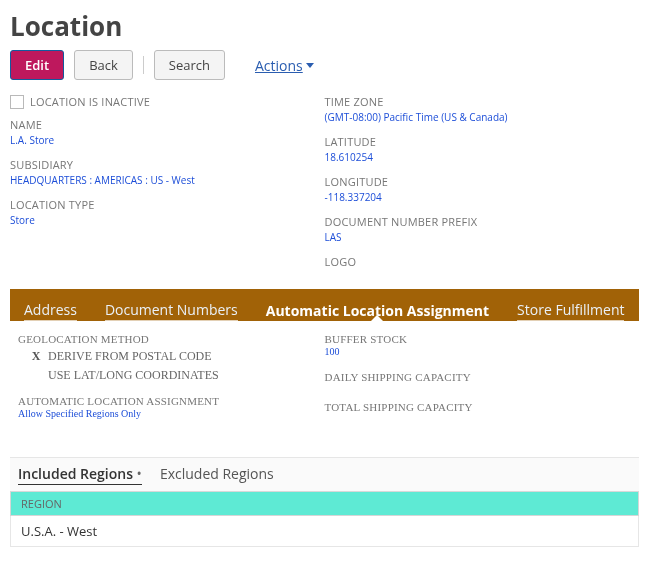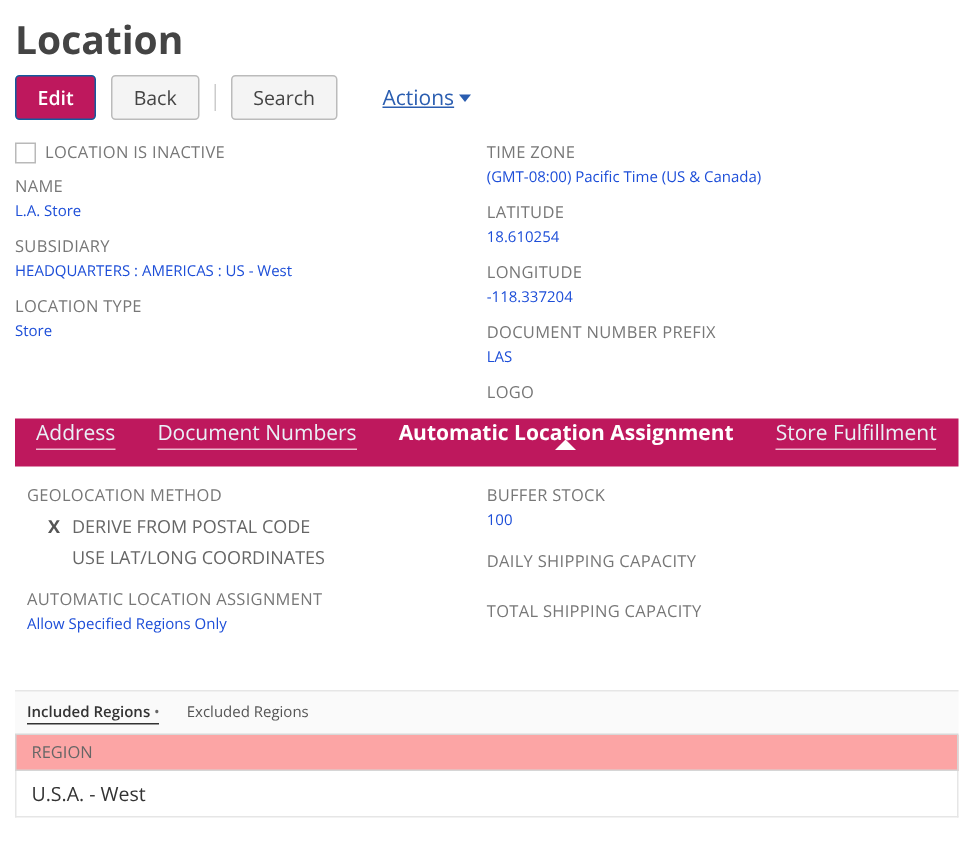--- a/index.html
+++ b/index.html
@@ -87,22 +87,23 @@
     margin-bottom: 8px;
   }
   .checkbox {
     width: 14px;
     height: 14px;
     border: 1px solid #b9b9b9;
     background: #fff;
   }
   .tab-bar {
     display: flex;
-    align-items: flex-start;
-    background: #be185d;
+    align-items: flex-end;
+    background: #a16207;
+    margin-top: 10px;
     overflow: hidden;
     height: 32px;
   }
   .tab {
     padding: 0 14px;
     display: flex;
     align-items: center;
     color: #eaf0f7;
     font-size: 14px;
     white-space: nowrap;
@@ -121,20 +122,21 @@
     bottom: -1px;
     left: 50%;
     transform: translateX(-50%);
     width: 0; height: 0;
     border-left: 7px solid transparent;
     border-right: 7px solid transparent;
     border-bottom: 7px solid #fff;
   }
   .section {
     padding: 12px 8px 6px 8px;
+    font-family: Liberation Serif, serif;
   }
   .radio-group { margin-top: 2px; }
   .radio-item {
     display: flex;
     gap: 6px;
     font-size: 12px;
     color: #666;
     padding: 2px 0 2px 12px;
     align-items: center;
   }
@@ -148,37 +150,37 @@
   .sub-tabs {
     display: flex;
     gap: 18px;
     padding: 6px 8px 6px 8px;
     border-top: 1px solid #e6e6e6;
     border-bottom: 1px solid #d8d8d8;
     margin-top: 22px;
     background: #fafafa;
   }
   .sub-tab {
-    font-size: 10px;
+    font-size: 14px;
     color: #555;
     cursor: pointer;
     padding-bottom: 1px;
   }
   .sub-tab.active {
     color: #333;
     font-weight: 600;
     border-bottom: 1px solid #333;
   }
   .sub-tab.active::after {
     content: " •";
     font-weight: 400;
     color: #666;
   }
   .table-head {
-    background: #fca5a5;
+    background: #5eead4;
     border: 1px solid #d6d6d6;
     border-top: none;
     padding: 4px 10px;
     font-size: 11px;
     color: #666;
     text-transform: uppercase;
   }
   .table-row {
     padding: 6px 10px;
     border: 1px solid #e6e6e6;

